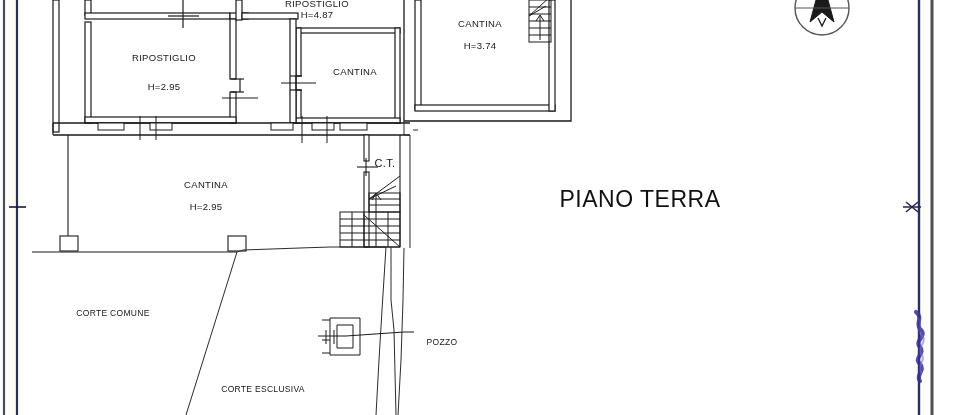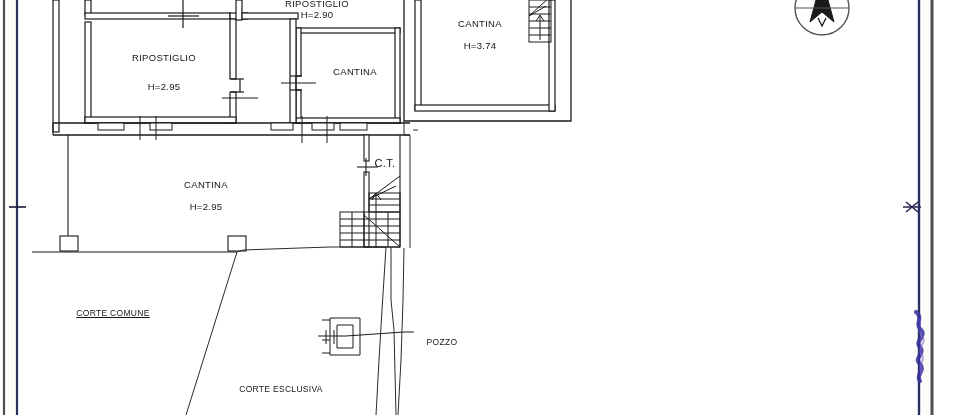--- a/index.html
+++ b/index.html
@@ -256,35 +256,36 @@
     <g>
       <circle cx="822" cy="8" r="27" fill="none" stroke="#555555" stroke-width="1.4"></circle>
       <path d="M822 -22 L810 22 L822 12 L834 22 Z" fill="#1a1a1a" stroke="#1a1a1a" stroke-width="1"></path>
       <line x1="795" y1="8" x2="849" y2="8" stroke="#555555" stroke-width="1"></line>
       <path d="M818 18 L822 26 L826 18" fill="none" stroke="#1a1a1a" stroke-width="1.3"></path>
     </g>
 
   </svg>
 
   <div class="lbl lbl-room" style="left:317px; top:3px;">RIPOSTIGLIO</div>
-  <div class="lbl lbl-h" style="left:317px; top:14px;">H=2.90</div>
+  <div class="lbl lbl-h" style="left:317px; top:14px;">H=4.87</div>
 
   <div class="lbl lbl-room" style="left:164px; top:57px;">RIPOSTIGLIO</div>
   <div class="lbl lbl-h" style="left:164px; top:86px;">H=2.95</div>
 
   <div class="lbl lbl-room" style="left:355px; top:71px;">CANTINA</div>
 
   <div class="lbl lbl-room" style="left:480px; top:23px;">CANTINA</div>
   <div class="lbl lbl-h" style="left:480px; top:45px;">H=3.74</div>
 
   <div class="lbl lbl-room" style="left:206px; top:184px;">CANTINA</div>
   <div class="lbl lbl-h" style="left:206px; top:206px;">H=2.95</div>
 
   <div class="lbl lbl-ct" style="left:385px; top:163px;">C.T.</div>
 
-  <div class="lbl lbl-small" style="left:113px; top:313px;text-decoration:underline;">CORTE COMUNE</div>
-
-  <div class="lbl lbl-small" style="left:281px; top:389px;">CORTE ESCLUSIVA</div>
+  <div class="lbl lbl-small" style="left:113px; top:313px;">CORTE COMUNE</div>
+
+  <div class="lbl lbl-small" style="left:263px; top:389px;">CORTE ESCLUSIVA</div>
 
   <div class="lbl lbl-small" style="left:442px; top:342px;">POZZO</div>
 
+  <div class="lbl lbl-title" style="left:640px; top:199px;">PIANO TERRA</div>
 
 </div>
 
 </body></html>

